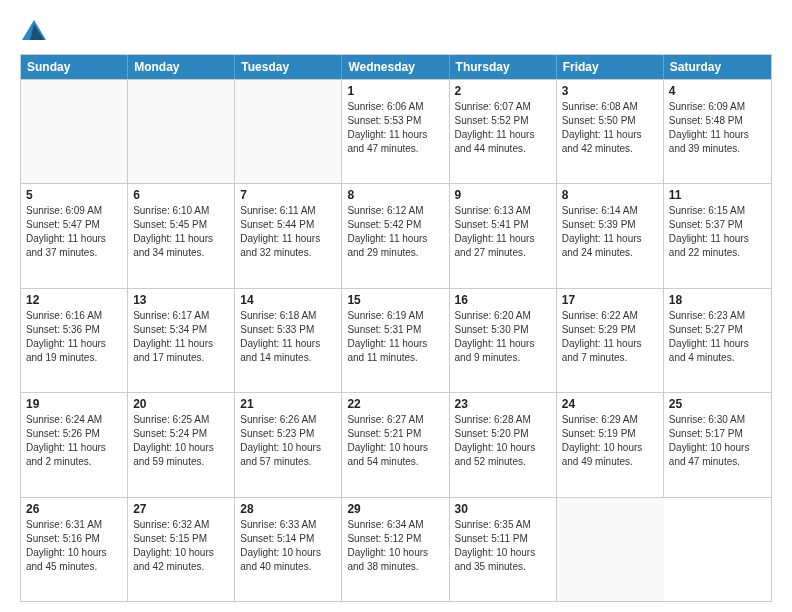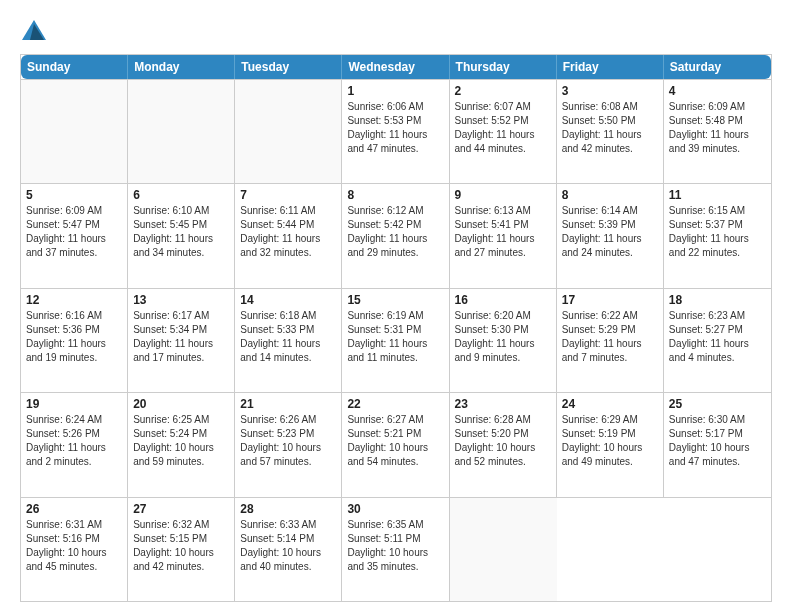--- a/index.html
+++ b/index.html
@@ -54,21 +54,20 @@
     .calendar {
       flex: 1;
       display: flex;
       flex-direction: column;
       border: 1px solid #ccc;
     }
     .cal-header {
       display: grid;
       grid-template-columns: repeat(7, 1fr);
       background: #2e86c1;
-      border-radius: 6px;
     }
     .cal-header-cell {
       color: #fff;
       font-size: 12px;
       font-weight: bold;
       padding: 5px 6px;
       border-right: 1px solid #5ba3d0;
     }
     .cal-header-cell:last-child { border-right: none; }
     .cal-body {
@@ -255,20 +254,24 @@
           </div>
           <div class="cal-cell">
             <div class="day-num">27</div>
             <div class="cell-info">Sunrise: 6:32 AM<br>Sunset: 5:15 PM<br>Daylight: 10 hours and 42 minutes.</div>
           </div>
           <div class="cal-cell">
             <div class="day-num">28</div>
             <div class="cell-info">Sunrise: 6:33 AM<br>Sunset: 5:14 PM<br>Daylight: 10 hours and 40 minutes.</div>
           </div>
           <div class="cal-cell">
+            <div class="day-num">29</div>
+            <div class="cell-info">Sunrise: 6:34 AM<br>Sunset: 5:12 PM<br>Daylight: 10 hours and 38 minutes.</div>
+          </div>
+          <div class="cal-cell">
             <div class="day-num">30</div>
             <div class="cell-info">Sunrise: 6:35 AM<br>Sunset: 5:11 PM<br>Daylight: 10 hours and 35 minutes.</div>
           </div>
           <div class="cal-cell empty"></div>
         </div>
       </div>
   </div>
 </div>
 
 </body></html>

